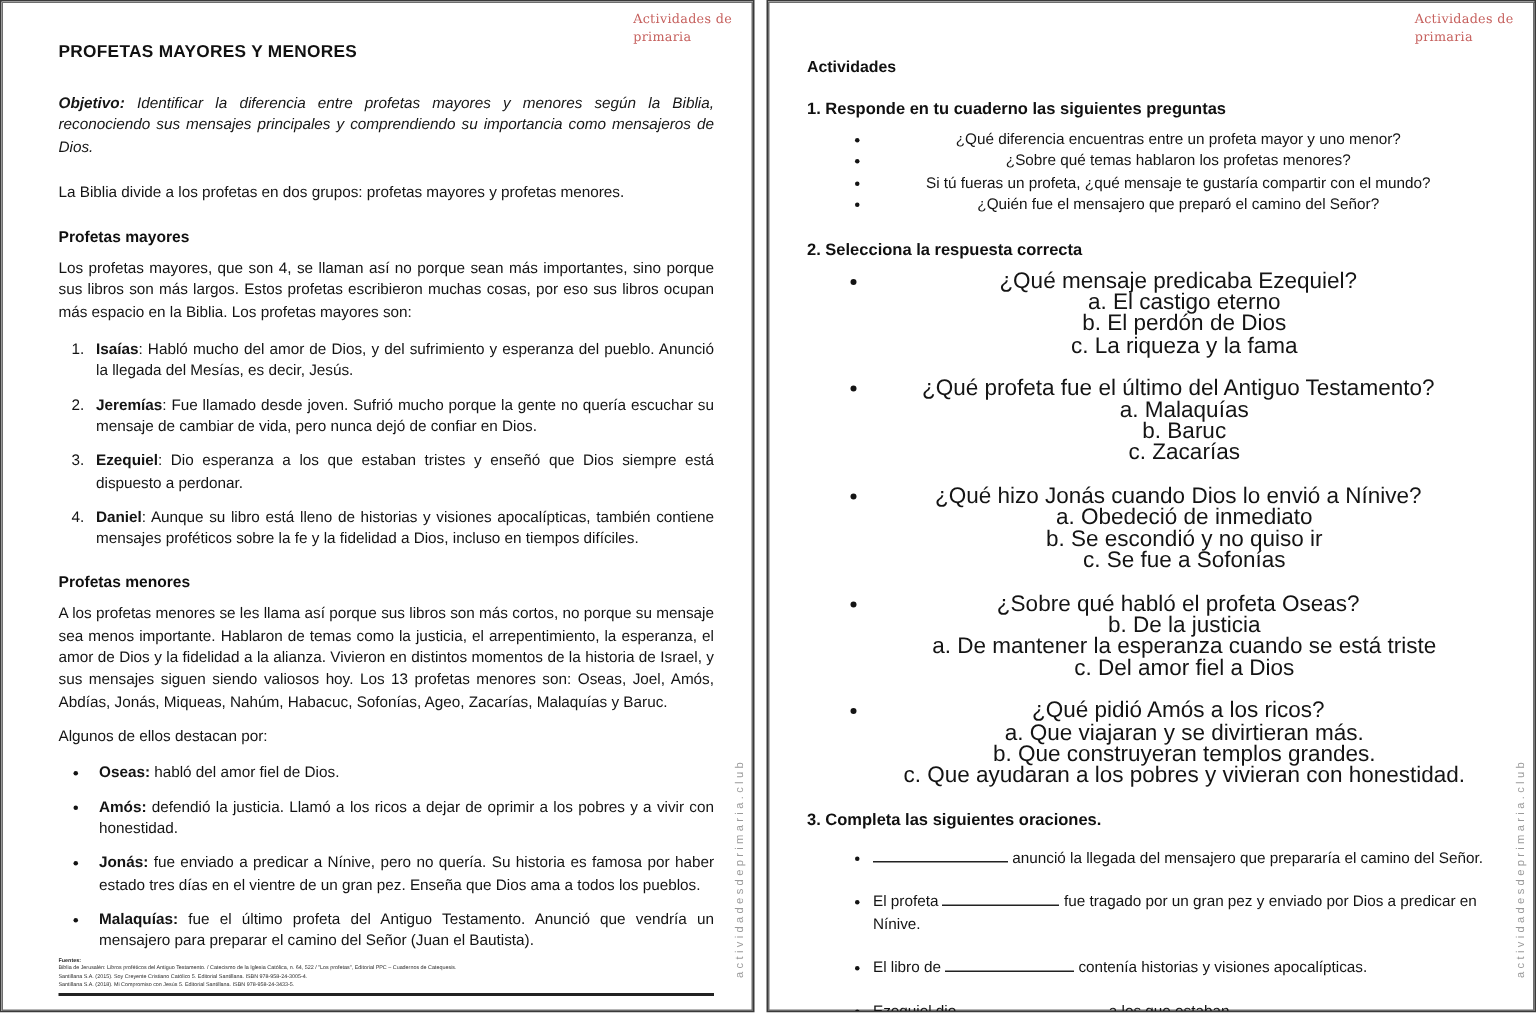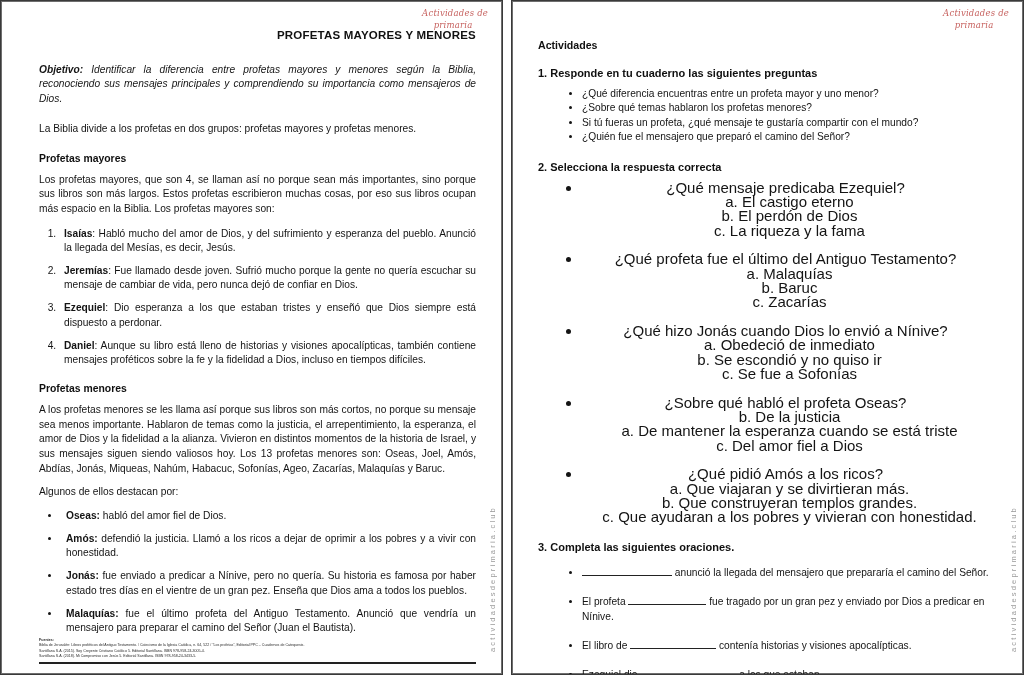--- a/index.html
+++ b/index.html
@@ -47,24 +47,23 @@
     padding: 14px 34px 8px 26px;
   }
 
   
   .wm-logo {
     position: absolute;
     top: 6px;
     right: 14px;
     color: #c0504d;
     font-family: "DejaVu Serif", serif;
-    font-style: italic;
     font-size: 8.5px;
     line-height: 12px;
-    text-align: center;
+    text-align: left;
     letter-spacing: 0.2px;
     opacity: 0.9;
     z-index: 5;
     pointer-events: none;
   }
   .wm-logo .l2 {
     display: block;
     padding-right: 4px;
   }
 
@@ -80,21 +79,21 @@
     letter-spacing: 2.2px;
     color: #9a9a9a;
     z-index: 5;
     pointer-events: none;
     white-space: nowrap;
   }
 
   h1.doc-title {
     font-size: 11.5px;
     font-weight: bold;
-    text-align: right;
+    text-align: left;
     margin: 14px 0 0 0;
     letter-spacing: 0.2px;
     color: #111;
   }
 
   .objetivo {
     margin: 22px 0 0 0;
     font-size: 10.2px;
     line-height: 14.4px;
     text-align: justify;
@@ -182,21 +181,21 @@
     margin: 16px 0 0 0;
     color: #101010;
   }
   ul.qlist {
     margin: 8px 0 0 0;
     padding-left: 44px;
     font-size: 10.2px;
     line-height: 14.4px;
     color: #141414;
   }
-  ul.qlist > li { margin-bottom: 0; }
+  ul.qlist > li { margin-bottom: 0; text-align: center; }
 
   ul.mcq {
     margin: 8px 0 0 0;
     padding-left: 44px;
     font-size: 15px;
     line-height: 14.4px;
     color: #141414;
     list-style: disc;
     text-align: center;
   }

